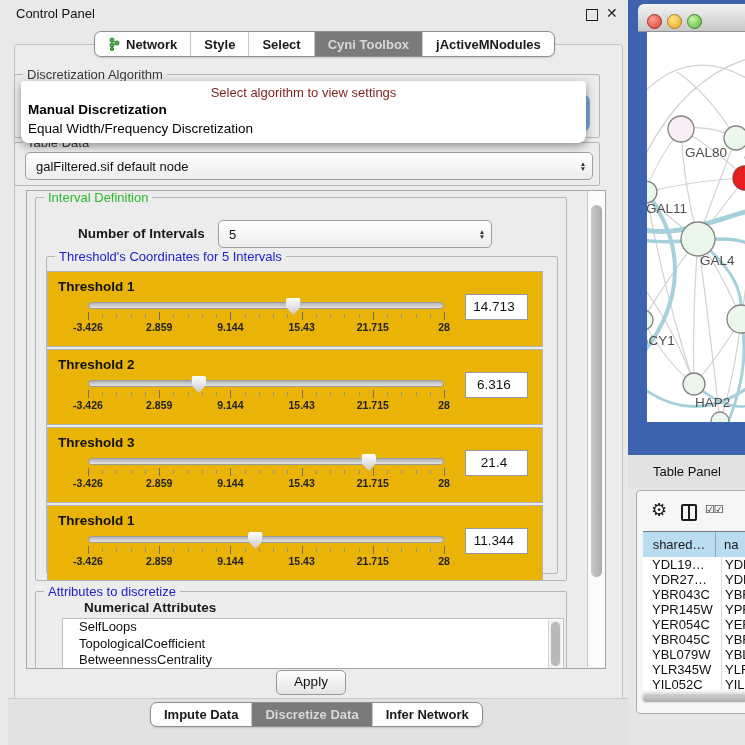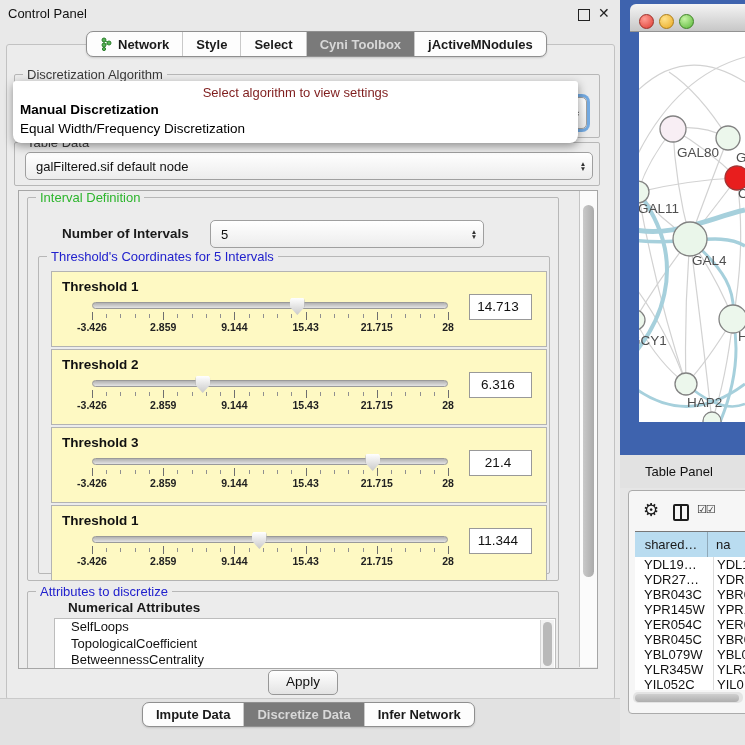--- a/index.html
+++ b/index.html
@@ -1,18 +1,18 @@
 <!DOCTYPE html>
 <html><head>
 <meta charset="utf-8">
 <style>
   html,body{margin:0;padding:0;background:#fff;}
   #root{position:relative;width:745px;height:745px;background:#e9e9e9;overflow:hidden;
         font-family:"Liberation Sans","DejaVu Sans",sans-serif;font-size:13px;color:#1a1a1a;}
-  .abs{position:absolute;}
+  .abs{position:absolute;margin-left:8px;}
   
   .cp-title{left:8px;top:6px;font-size:13px;color:#111;}
   .float-ic{left:578px;top:9px;width:10px;height:10px;border:1.5px solid #222;}
   .close-ic{left:598px;top:5px;font-size:14px;font-weight:bold;color:#222;}
   .content-panel{left:6px;top:44px;width:607px;height:654px;background:#ececec;
       border:1px solid #c2c2c2;border-radius:3px;}
   
   .pill{display:flex;align-items:stretch;background:#fdfdfd;border:1px solid #8f8f8f;
         border-radius:7px;overflow:hidden;height:24px;z-index:5;box-shadow:0 1px 2px rgba(0,0,0,.15);}
   .seg{display:flex;align-items:center;padding:0 13px;font-size:13px;font-weight:bold;color:#1a1a1a;
@@ -35,21 +35,21 @@
   
   .popup{left:13px;top:81px;width:565px;height:62px;background:#fff;z-index:20;
          border-radius:3px 3px 8px 8px;box-shadow:0 3px 10px rgba(0,0,0,.4);}
   .popup .prompt{position:absolute;top:4px;left:0;right:0;text-align:center;color:#7f1d1d;font-size:13px;}
   .popup .opt{position:absolute;left:7px;font-size:13.5px;color:#000;white-space:nowrap;}
   
   .viewport{left:18px;top:190px;width:578px;height:477px;border:1px solid #a6a6a6;overflow:hidden;background:#ececec;}
   .vtrack{position:absolute;left:560px;top:0px;width:17px;height:476px;background:#fbfbfb;border-left:1px solid #c4c4c4;}
   .vthumb{position:absolute;left:2.5px;top:14px;width:11px;height:372px;background:linear-gradient(90deg,#c9c9c9,#ababab);border-radius:6px;}
   
-  .thr-box{position:absolute;left:12px;width:494px;height:74px;border:1px solid #b3b3b3;background:#fef9c3;}
+  .thr-box{position:absolute;left:0;width:494px;height:74px;border:1px solid #b3b3b3;background:#eab308;}
   .thr-title{position:absolute;left:10px;top:7px;font-weight:bold;font-size:13.5px;color:#111;}
   .slider{position:absolute;left:40px;top:30px;width:356px;}
   .track{position:relative;height:5px;border:1px solid #9a9a9a;border-radius:4px;
          background:linear-gradient(#b2b2b2,#e4e4e4);}
   .thumb{position:absolute;top:-5px;width:15px;height:17px;transform:translateX(-50%);
          background:linear-gradient(#ffffff,#c9c9c9);
          clip-path:polygon(10% 0,90% 0,100% 12%,100% 52%,50% 100%,0 52%,0 12%);
          filter:drop-shadow(0 0 1px #666);}
   .ticks{position:relative;height:8px;margin-top:3px;}
   .ticks::before{content:"";position:absolute;left:0;right:0;top:2px;height:4px;

